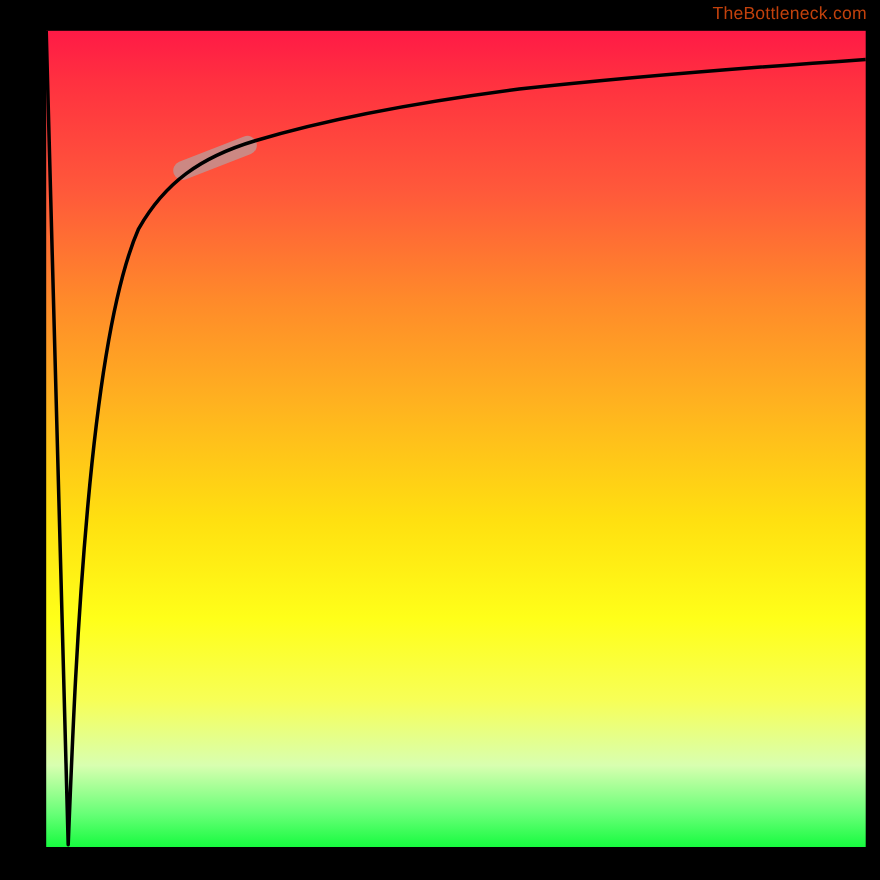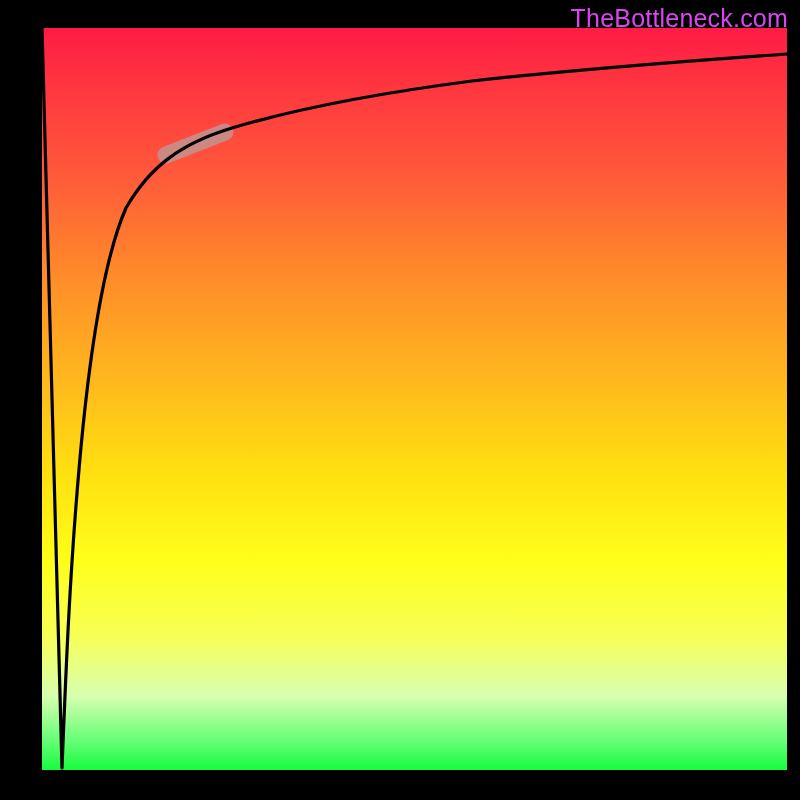--- a/index.html
+++ b/index.html
@@ -35,22 +35,22 @@
       #f7ff57 82%,
       #d8ffb0 90%,
       #66ff76 96%,
       #17fb3f 100%);
   }
   .watermark {
     position: absolute;
     top: 4px;
     right: 12px;
     font-family: Arial, Helvetica, sans-serif;
-    font-size: 25px;
-    color: #d946ef;
+    font-size: 16px;
+    color: #c2410c;
     letter-spacing: 0.2px;
     user-select: none;
   }
   svg.curve {
     position: absolute;
     left: 42px;
     top: 28px;
     width: 745px;
     height: 742px;
     overflow: visible;

